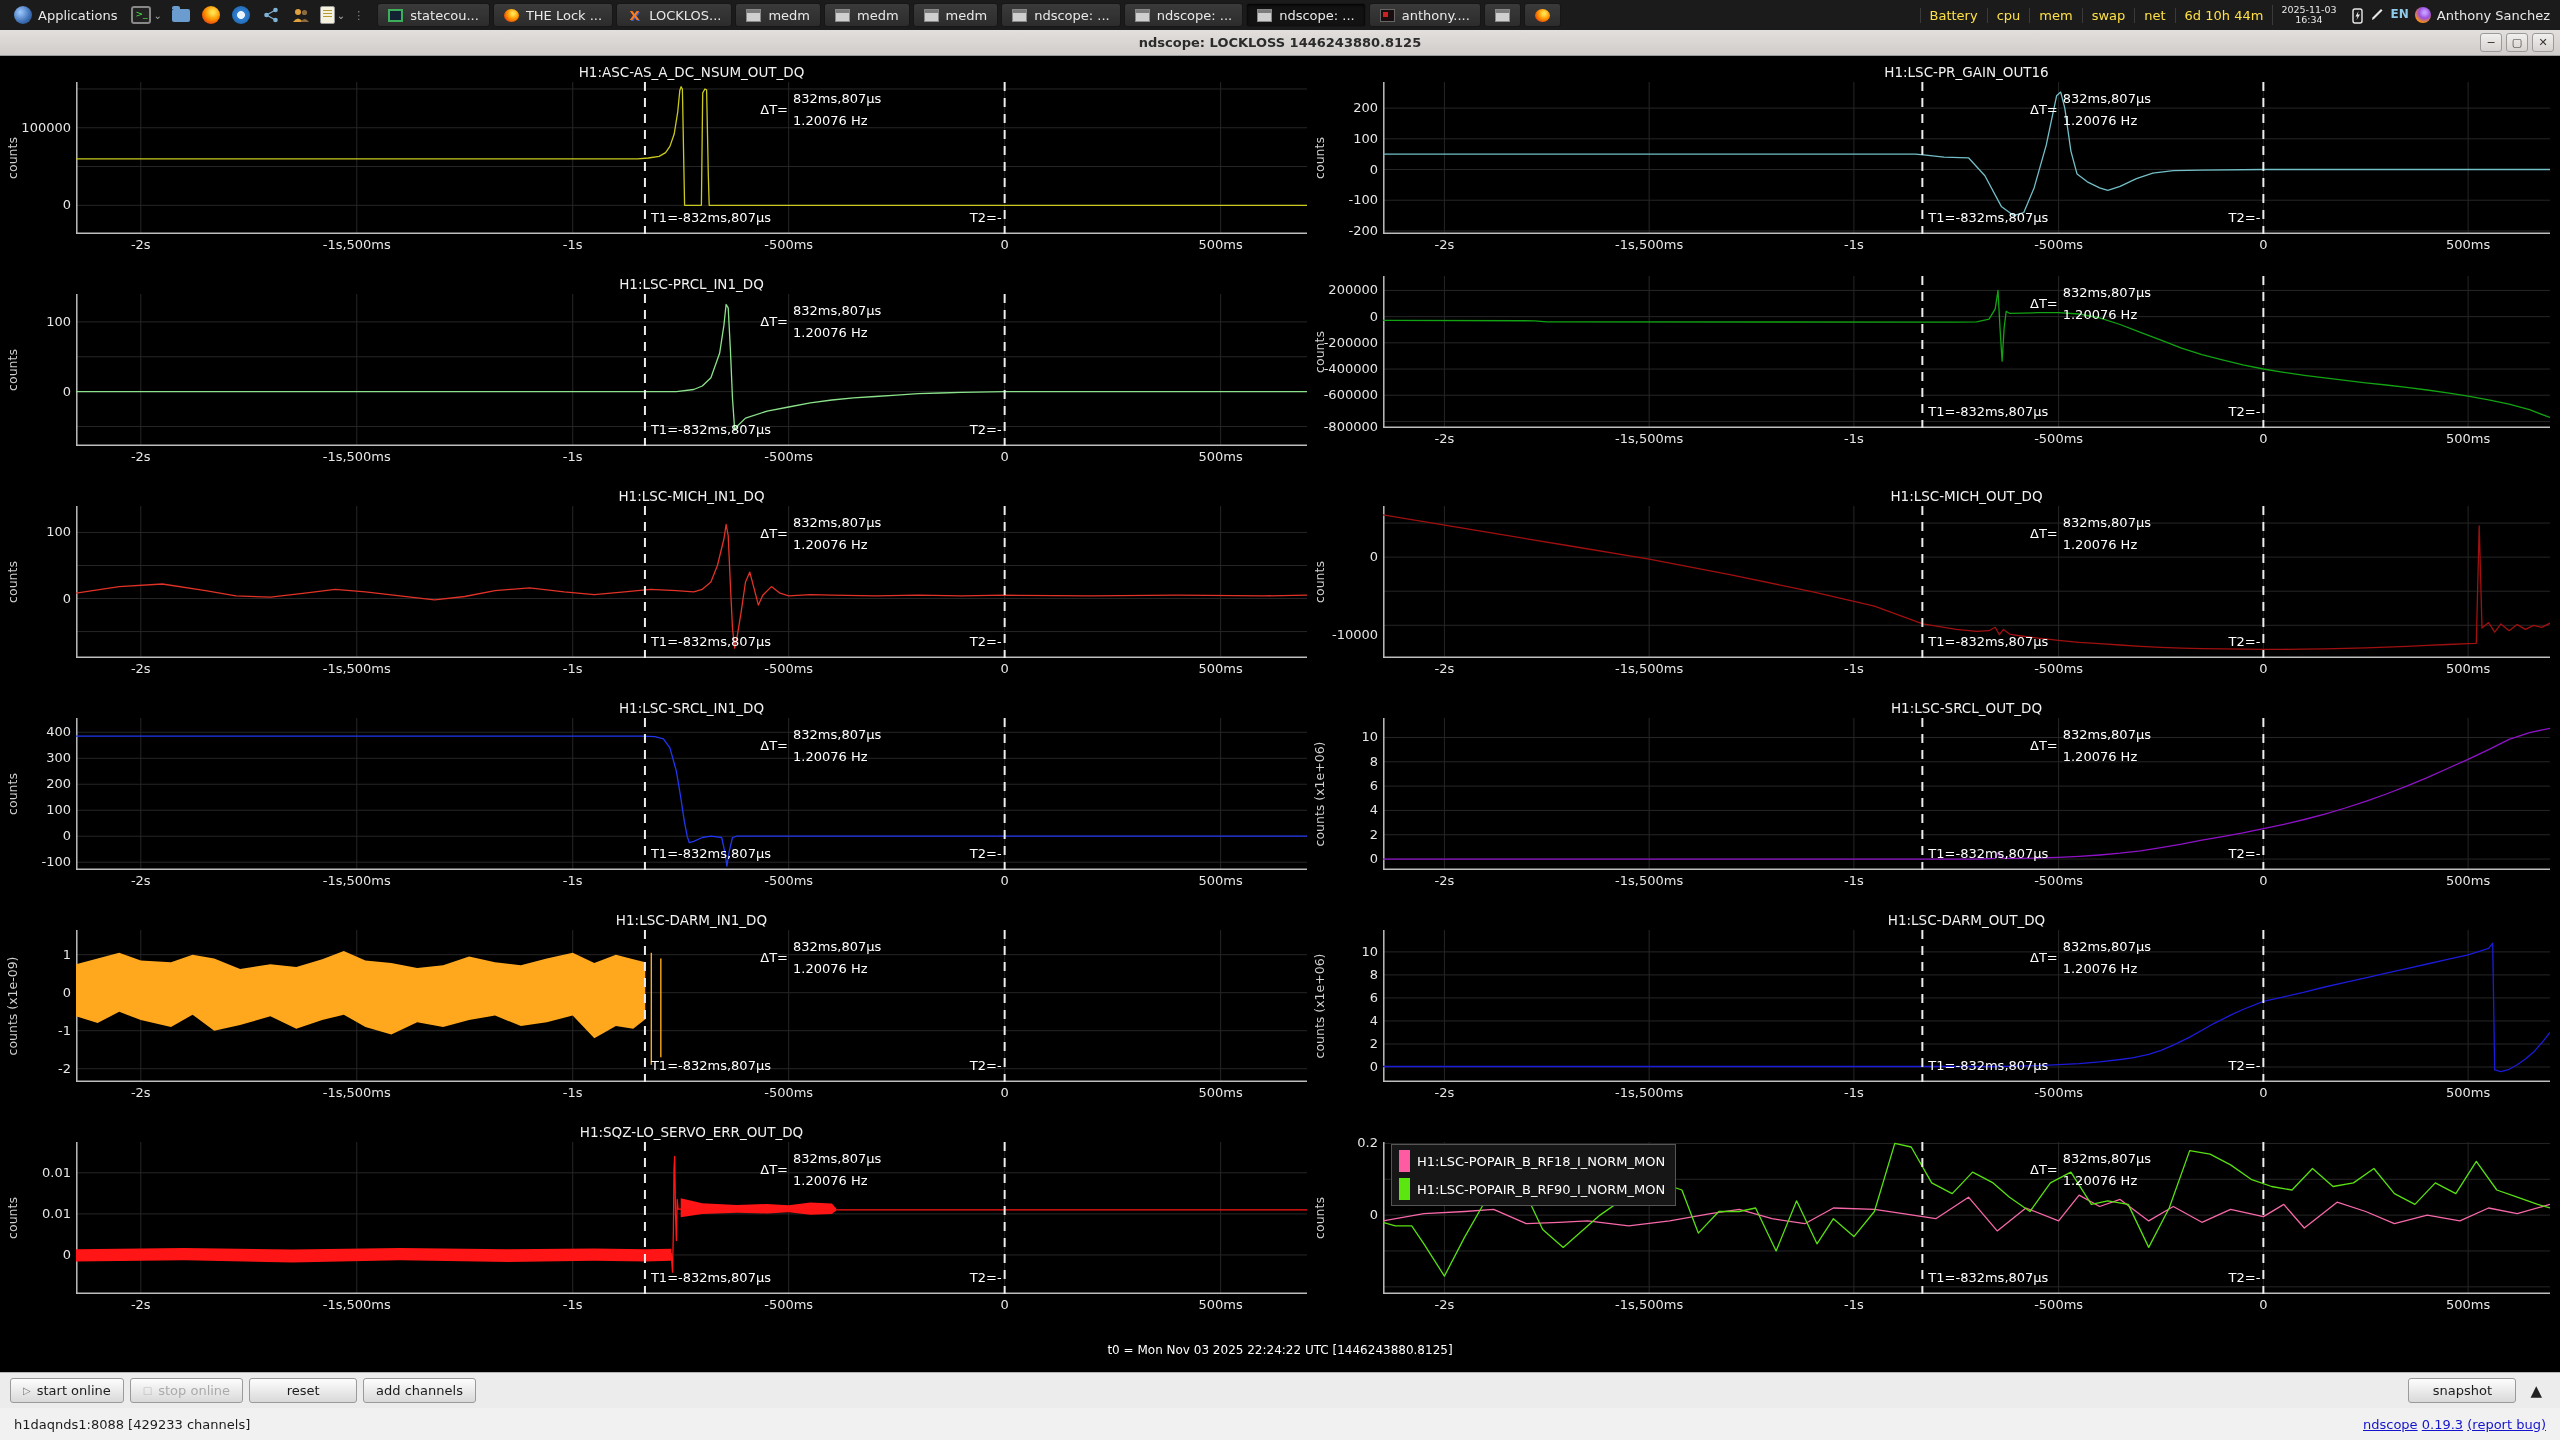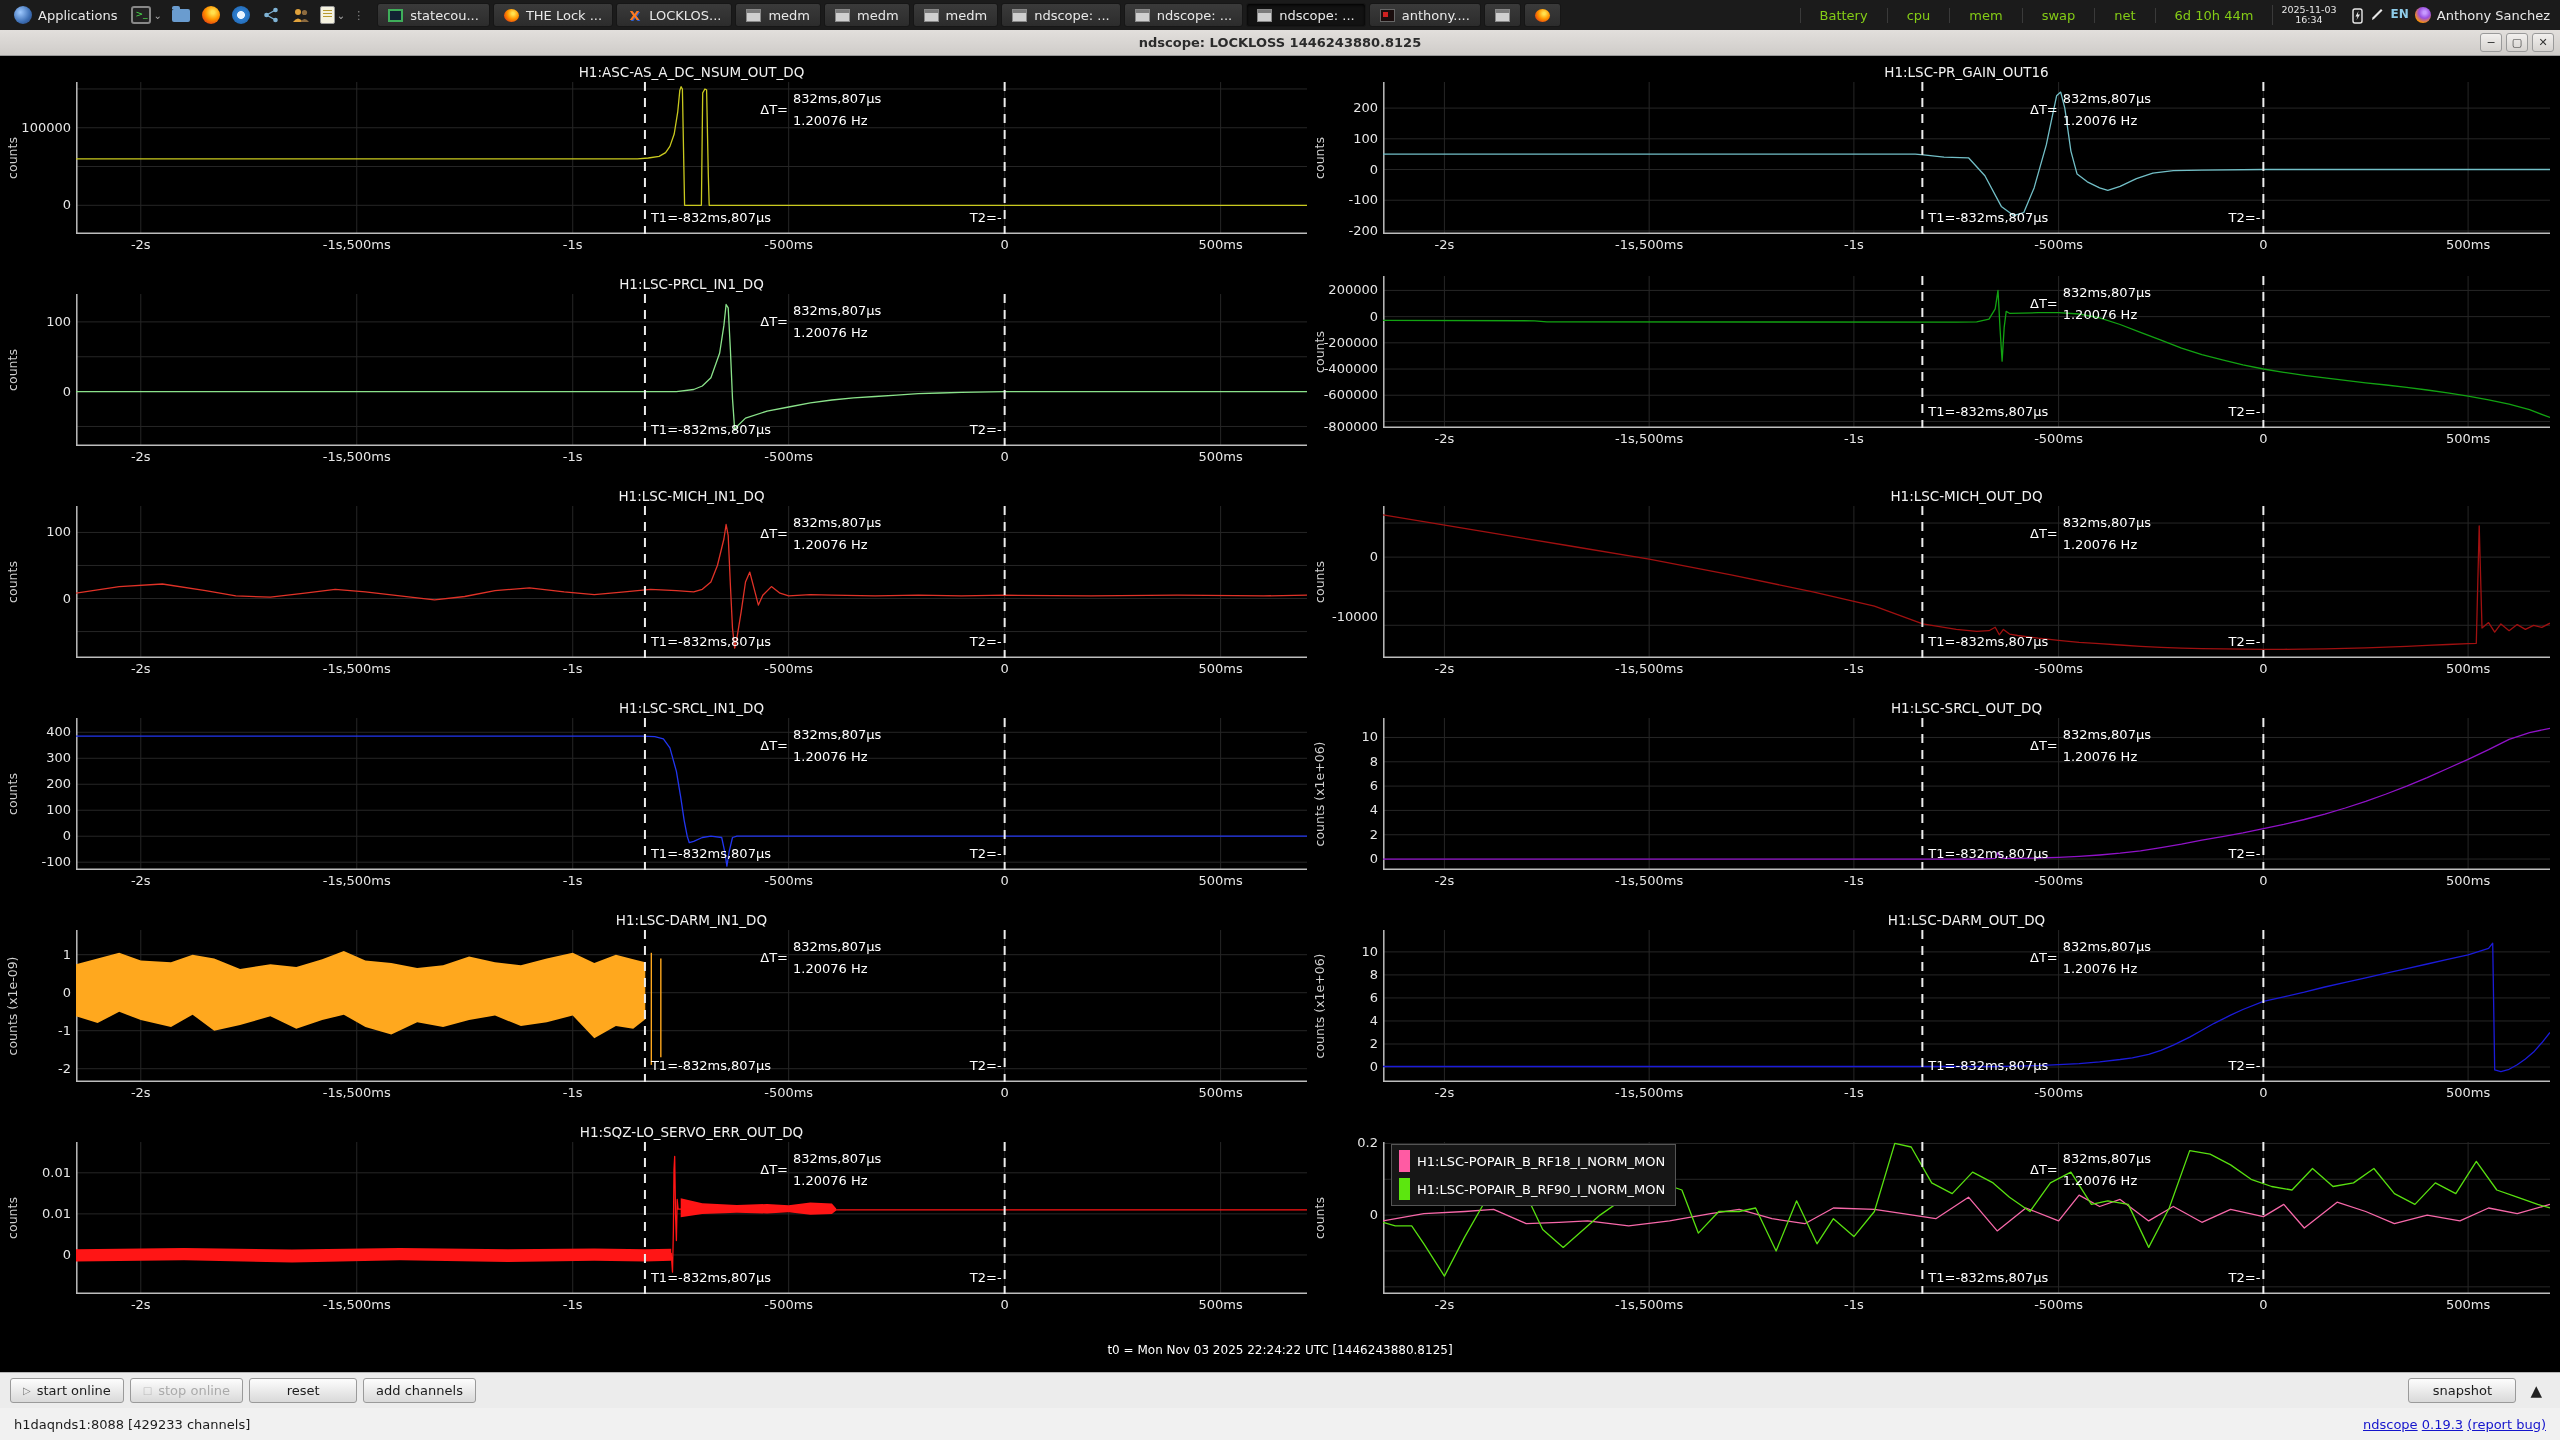--- a/index.html
+++ b/index.html
@@ -41,21 +41,21 @@
   .wico-window:before { content:""; position:absolute; left:0; top:0; right:0; height:3px; background:#7b7b7b; }
   .wico-pycharm { background:#123; border:2px solid #3fae5a; }
   .wico-firefox { border-radius:50%;
     background:radial-gradient(circle at 60% 35%, #ffe14d 10%, #ff9500 45%, #e3410f 80%); }
   .wico-x { color:#ff7a1e; font-weight:bold; font-size:13px; line-height:13px; text-align:center;
     text-shadow:1px 1px 0 #2f5fd0; }
   .wico-terminal-red { background:#1a0d0d; border:1px solid #666; }
   .wico-terminal-red:before { content:""; position:absolute; left:2px; top:2px; width:5px;
     height:5px; background:#d02020; }
   .tb-right { margin-left:auto; display:flex; align-items:center; gap:0; }
-  .tray-item { padding:0 19px; border-left:1px solid #3a3a3a; color:#84cc16; white-space:nowrap; }
+  .tray-item { padding:0 9px; border-left:1px solid #3a3a3a; color:#fde047; white-space:nowrap; }
   .tray-clock { display:flex; flex-direction:column; align-items:center; line-height:10px;
     font-size:9.5px; padding:0 8px; border-left:1px solid #3a3a3a; }
   .tray-iconbox { display:flex; align-items:flex-start; gap:6px; padding:0 6px; }
   .tray-iconbox svg { display:block; }
   .lang-badge { color:#8ecbe8; font-weight:bold; font-size:12px; }
   .ff-dot { width:16px; height:16px; border-radius:50%;
     background:radial-gradient(circle at 60% 35%, #c79aff 10%, #9a4fe0 40%, #ff9500 75%, #e3410f); }
   .user-name { padding-right:4px; white-space:nowrap; }
 
   
@@ -467,21 +467,21 @@
       </div>
     </div>
     <div class="plot">
       <div class="plot-title" style="margin-left: 72px; width: 1167px;">H1:LSC-MICH_OUT_DQ</div>
       <div class="plot-row">
         <div class="ylab">
           <span>counts</span>
         </div>
         <div class="yticks">
           <span style="top: 43.1211px;">0</span>
-          <span style="top: 103px;">-10000</span>
+          <span style="top: 121px;">-10000</span>
         </div>
         <div class="parea" style="width: 1167px;">
           <svg width="1167" height="152" viewBox="0 0 1167 152">
             <line x1="0" y1="17.04035874439462" x2="1167" y2="17.04035874439462" stroke="#262626" stroke-width="1"></line>
             <line x1="0" y1="51.121076233183864" x2="1167" y2="51.121076233183864" stroke="#262626" stroke-width="1"></line>
             <line x1="0" y1="85.20179372197309" x2="1167" y2="85.20179372197309" stroke="#262626" stroke-width="1"></line>
             <line x1="0" y1="119.28251121076234" x2="1167" y2="119.28251121076234" stroke="#262626" stroke-width="1"></line>
             <line x1="61.42105263157892" y1="0" x2="61.42105263157892" y2="152" stroke="#262626" stroke-width="1"></line>
             <line x1="266.1578947368421" y1="0" x2="266.1578947368421" y2="152" stroke="#262626" stroke-width="1"></line>
             <line x1="470.8947368421053" y1="0" x2="470.8947368421053" y2="152" stroke="#262626" stroke-width="1"></line>

